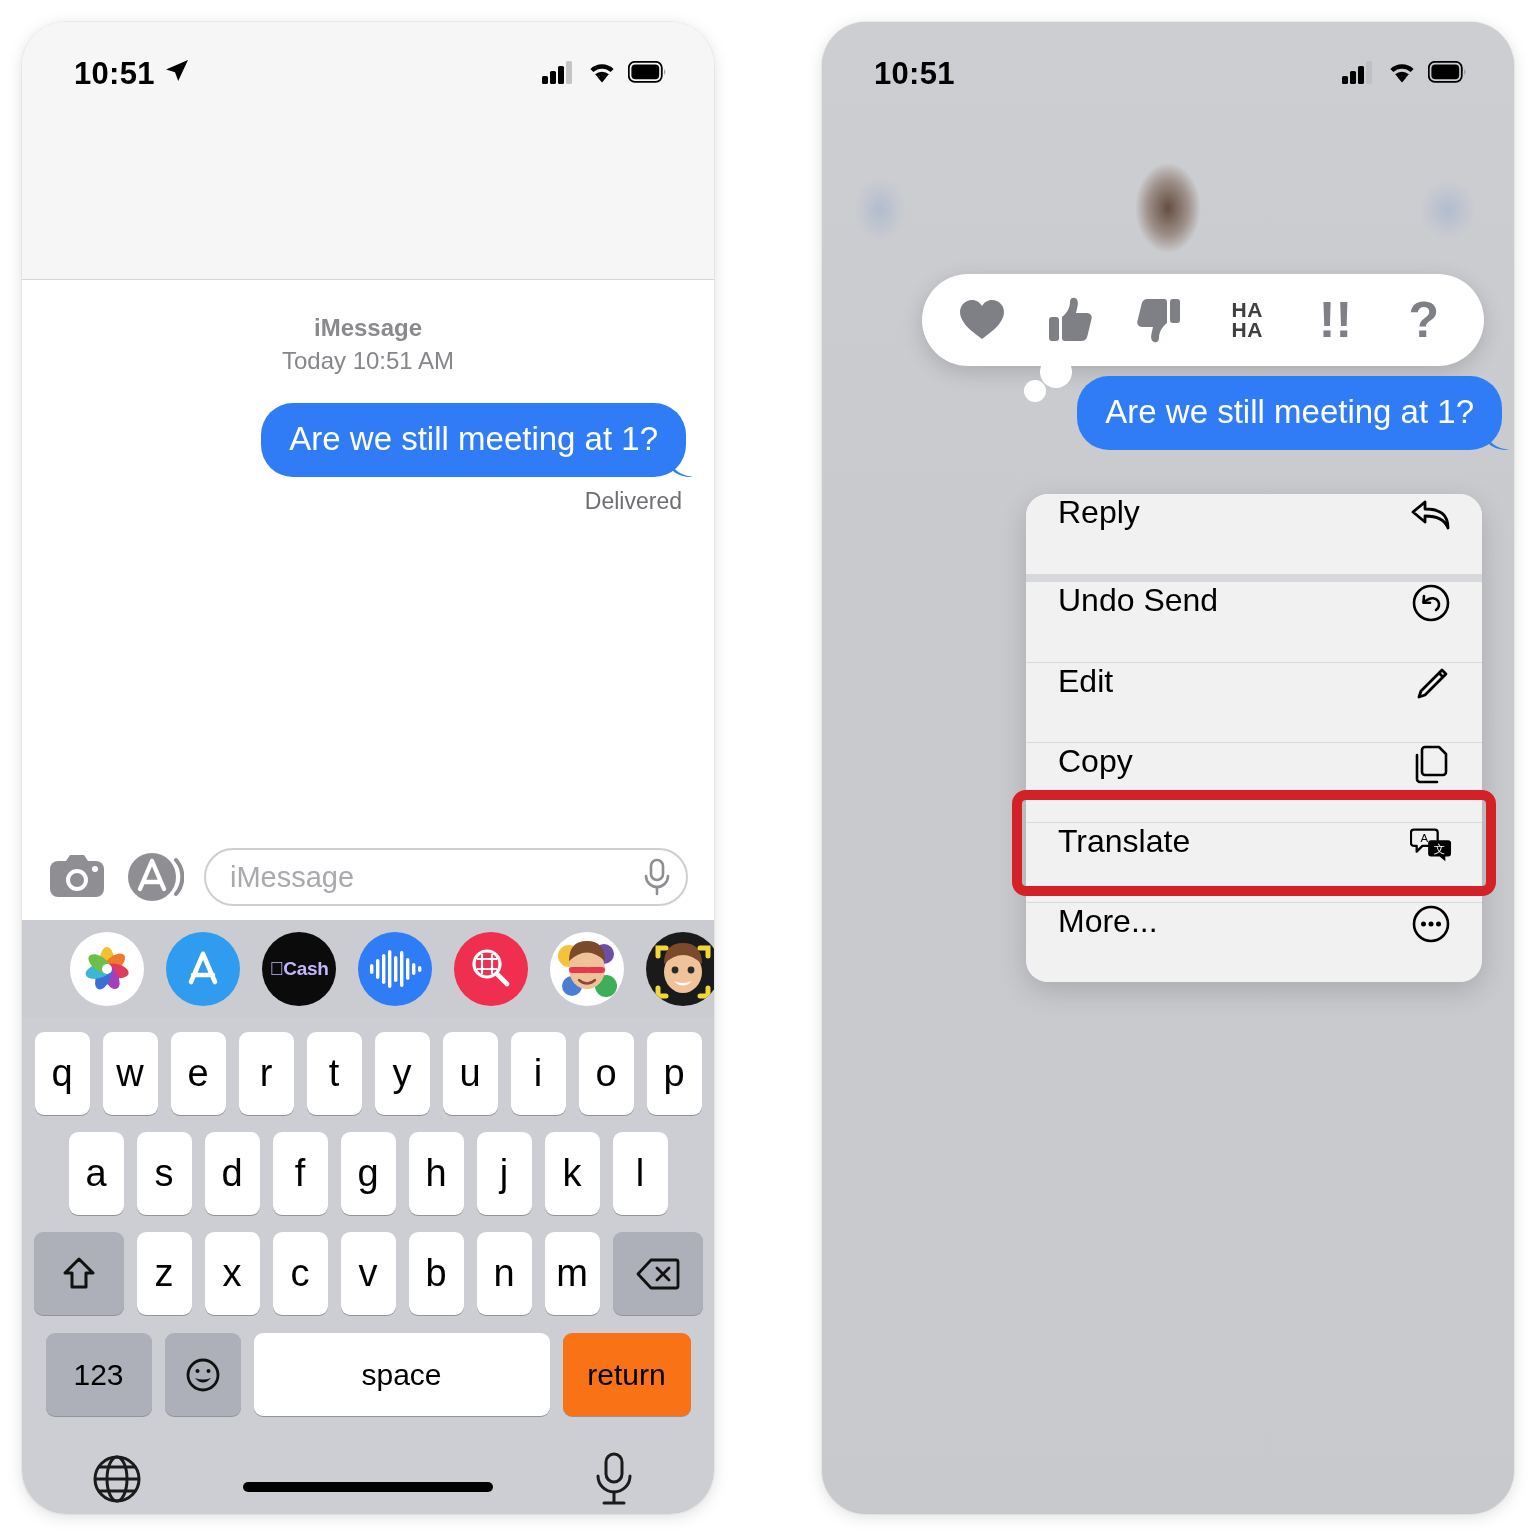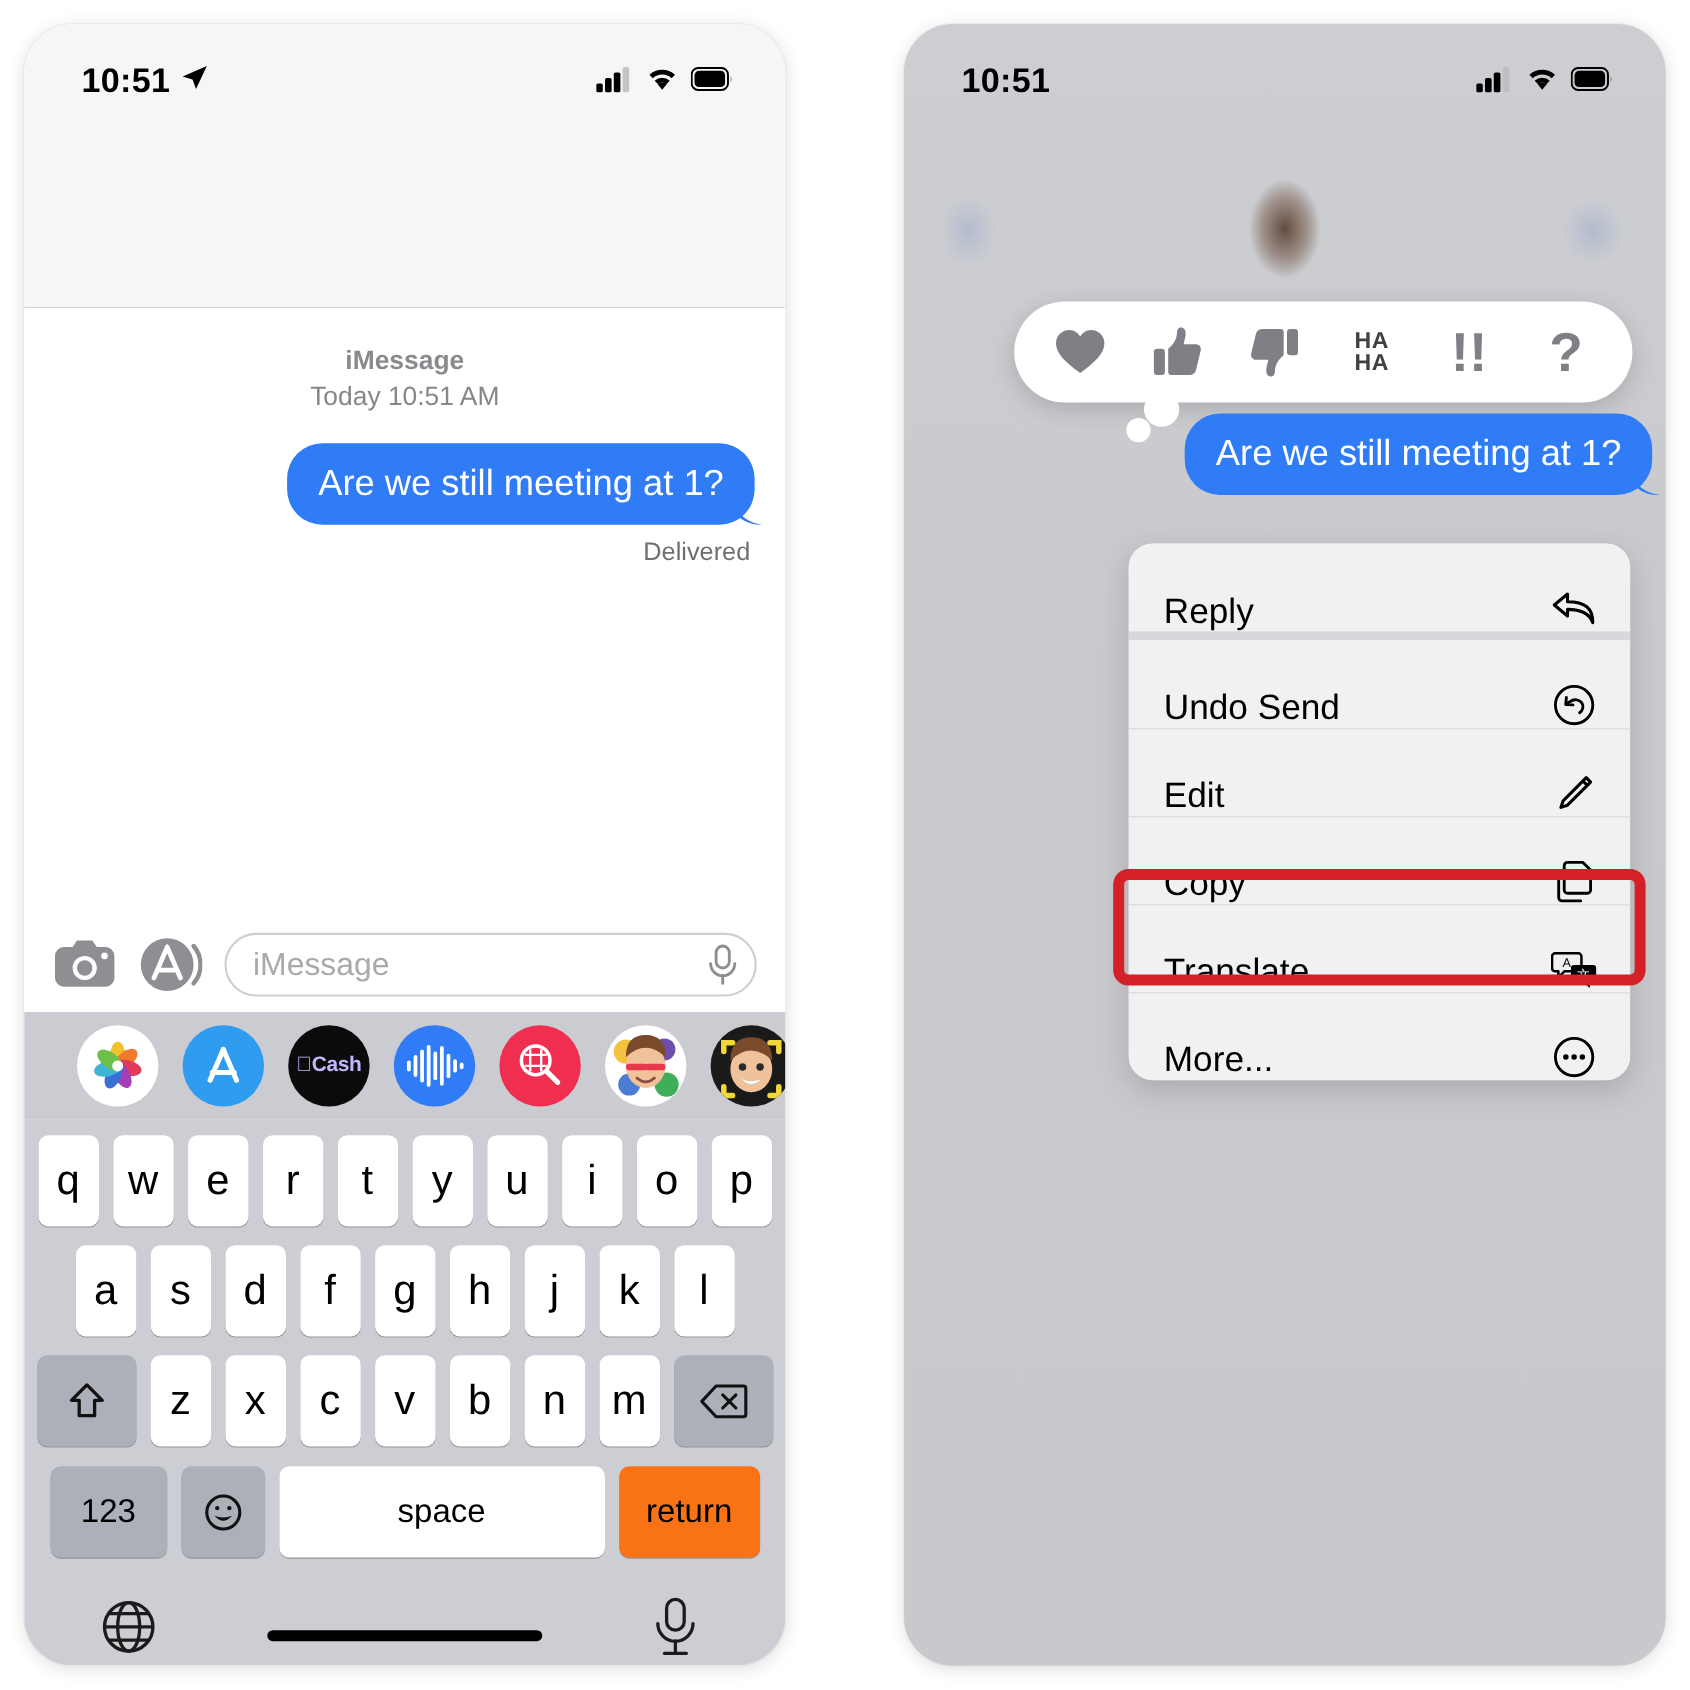--- a/index.html
+++ b/index.html
@@ -167,21 +167,21 @@
 
   
   .ctxmenu{
     position:absolute;left:204px;top:22px;width:456px;
     background:#f1f1f2;border-radius:22px;z-index:5;overflow:hidden;
     box-shadow:0 8px 28px rgba(0,0,0,.16);
   }
   .ctx-group{background:#f1f1f2;}
   .ctx-gap{height:8px;background:#d7d8db;}
   .ctx-item{
-    height:80px;display:flex;align-items:flex-end;justify-content:space-between;
+    height:80px;display:flex;align-items:flex-start;justify-content:space-between;
     padding:0 30px 0 32px;box-sizing:border-box;cursor:pointer;
     font-size:32px;color:#000;
   }
   .ctx-item + .ctx-item{border-top:1px solid #d9d9dc;}
   .ctx-ico{width:42px;height:42px;display:flex;align-items:center;justify-content:center;}
   .ctx-hl{
     position:absolute;left:190px;top:318px;width:484px;height:106px;
     border:10px solid #d42027;border-radius:14px;box-sizing:border-box;
     z-index:6;pointer-events:none;
   }

